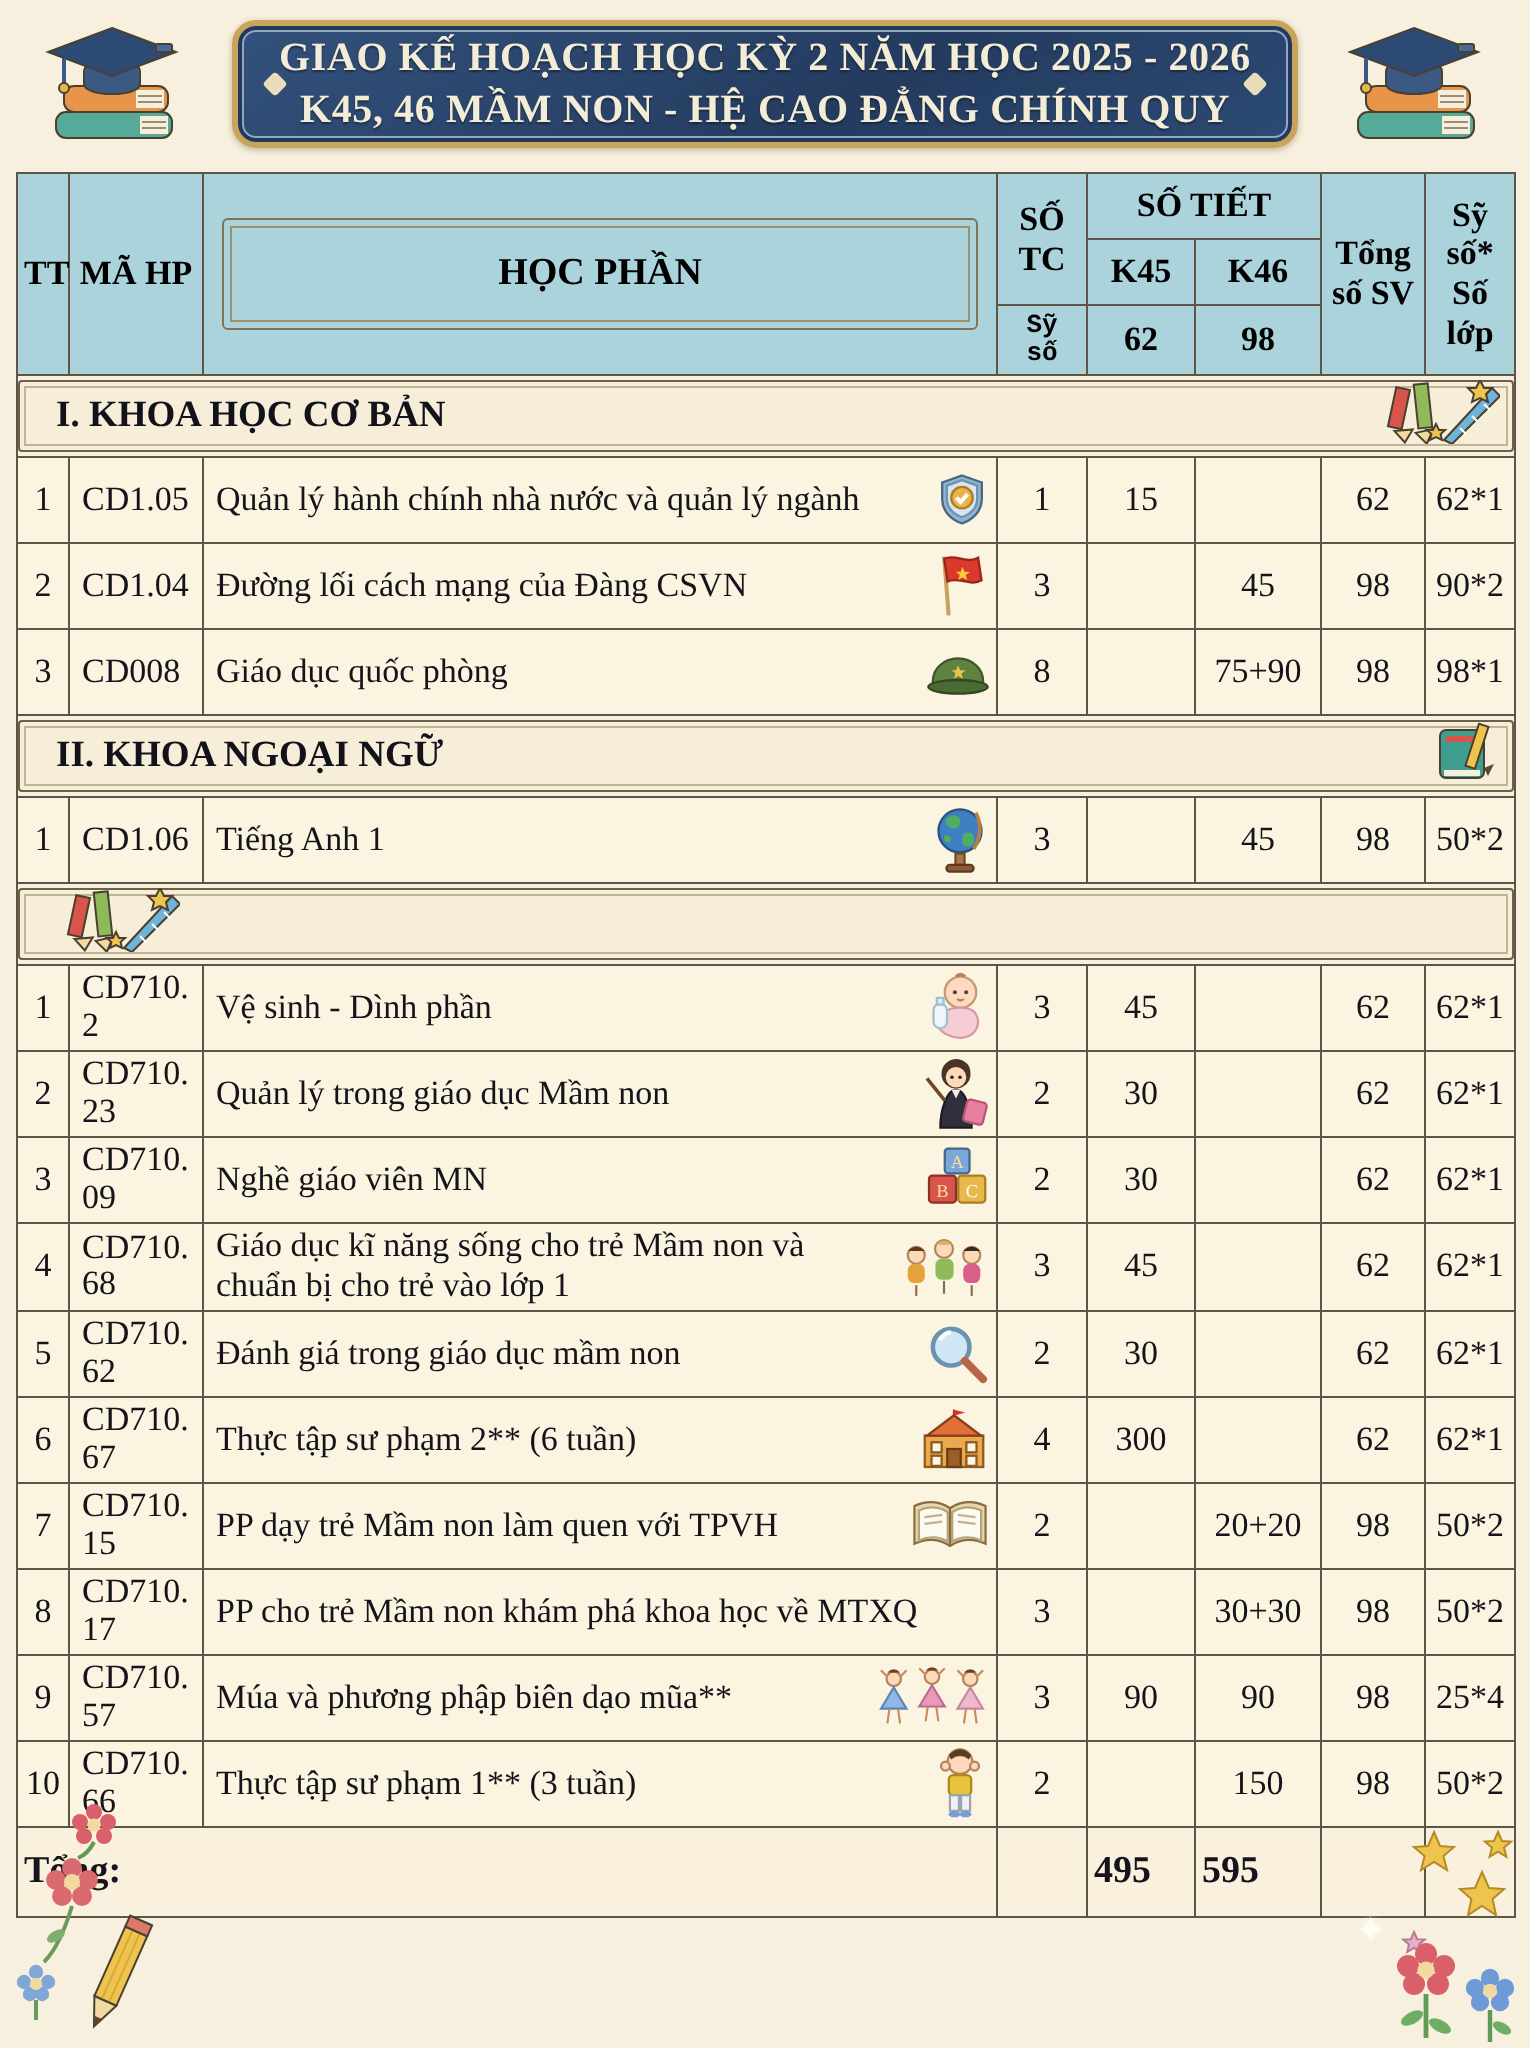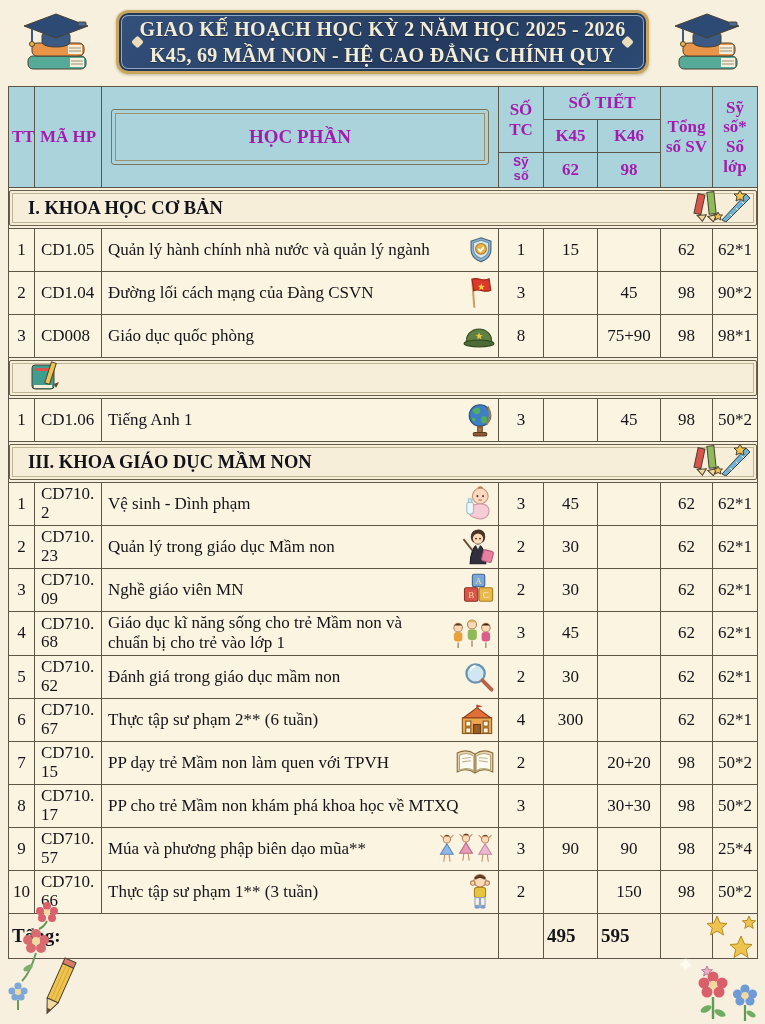--- a/index.html
+++ b/index.html
@@ -12,21 +12,21 @@
   .banner{flex:1;margin:0 16px;position:relative;background:linear-gradient(145deg,#33517c,#243b5f 60%,#2c4a74);
           border:3px solid #c9a45c;border-radius:12px;box-shadow:inset 0 0 0 2px #23395a, inset 0 0 0 3px #8fa6c4, 0 1px 3px rgba(90,70,30,.35);
           height:58px;display:flex;flex-direction:column;align-items:center;justify-content:center;}
   .banner .bl{color:#f3ecd6;font-weight:bold;font-size:20px;line-height:1.3;letter-spacing:.3px;white-space:nowrap;text-shadow:0 1px 1px rgba(0,0,0,.4);}
   .diamond{position:absolute;top:50%;width:9px;height:9px;background:#e9ddba;transform:translateY(-50%) rotate(45deg);border-radius:2px;}
   .diamond.dl{left:14px;} .diamond.dr{right:14px;}
 
   
   table{border-collapse:collapse;table-layout:fixed;width:749px;margin:4px 8px 0 8px;background:#fbf4e1;}
   th,td{border:1px solid #5d5646;padding:1px 3px;vertical-align:middle;}
-  thead th{background:#abd3dc;color:#a21caf;font-weight:bold;font-size:17px;text-align:center;line-height:1.15;}
+  thead th{background:#abd3dc;color:#000000;font-weight:bold;font-size:17px;text-align:center;line-height:1.15;}
   th.hp{font-size:19px;}
   .hp-frame{border:1px solid #7e7558;border-radius:3px;margin:4px 6px;padding:16px 4px;position:relative;box-shadow:0 0 0 3px rgba(126,117,88,0);outline:1px solid #9a916f;outline-offset:-5px;}
   .small-th{font-size:13px;line-height:1.05;font-family:Liberation Mono, monospace;}
   tbody td{font-size:17px;text-align:center;height:40px;}
   td.c-tt{text-align:center;}
   td.c-ma{text-align:left;padding-left:6px;word-break:break-all;line-height:1.1;}
   td.c-name{text-align:left;padding-left:6px;}
   .name-wrap{display:flex;align-items:center;justify-content:flex-start;gap:4px;}
   .name-wrap .nm{flex:1;line-height:1.2;}
   .name-wrap .ric{flex:none;display:flex;align-items:center;}
@@ -70,21 +70,21 @@
           <polygon points="38,4 70,16 38,28 6,16" fill="#2c4a74" stroke="#4a4030" stroke-width="1"></polygon>
           <line x1="14" y1="19" x2="14" y2="32" stroke="#3a5a84" stroke-width="2"></line>
           <circle cx="14" cy="34" r="2.5" fill="#e8b84b" stroke="#4a4030" stroke-width="1"></circle>
           <rect x="60" y="12" width="8" height="4" rx="1" fill="#4a6b99" stroke="#4a4030" stroke-width="1"></rect>
         </svg>
       </div>
     <div class="banner">
       <span class="diamond dl"></span>
       <span class="diamond dr"></span>
       <div class="bl">GIAO KẾ HOẠCH HỌC KỲ 2 NĂM HỌC 2025 - 2026</div>
-      <div class="bl">K45, 69 MẦM NON - HỆ CAO ĐẲNG CHÍNH QUY</div>
+      <div class="bl">K45, 46 MẦM NON - HỆ CAO ĐẲNG CHÍNH QUY</div>
     </div>
     <div class="side-icon">
         <svg width="78" height="64" viewBox="0 0 78 64">
           <rect x="10" y="46" width="58" height="13" rx="5" fill="#55ab97" stroke="#4a4030" stroke-width="1"></rect>
           <rect x="52" y="48" width="14" height="9" fill="#f5efdc"></rect>
           <line x1="53" y1="51" x2="65" y2="51" stroke="#9a8f74"></line>
           <line x1="53" y1="54" x2="65" y2="54" stroke="#9a8f74"></line>
           <rect x="14" y="33" width="52" height="13" rx="5" fill="#e8954a" stroke="#4a4030" stroke-width="1"></rect>
           <rect x="50" y="35" width="14" height="9" fill="#f5efdc"></rect>
           <line x1="51" y1="38" x2="63" y2="38" stroke="#9a8f74"></line>
@@ -213,20 +213,21 @@
           </td>
           <td class="">8</td>
           <td class=""></td>
           <td class="">75+90</td>
           <td class="">98</td>
           <td class="">98*1</td>
         </tr>
         <tr>
           <td colspan="8" class="section-cell">
             <div class="section-bar">
+              <span class="section-title">II. KHOA NGOẠI NGỮ</span>
               <span class="section-icons">
                 <span><svg width="34" height="32" viewBox="0 0 34 32">
                     <rect x="4" y="5" width="22" height="24" rx="3" fill="#3f9e8f" stroke="#4a4030" stroke-width="1"></rect>
                     <rect x="6" y="25" width="18" height="3" fill="#f5efdc"></rect>
                     <rect x="7" y="8" width="16" height="3" fill="#d9544a"></rect>
                     <rect x="20" y="2" width="5" height="22" fill="#eec44f" stroke="#4a4030" stroke-width="1" transform="rotate(18 22 13)"></rect>
                     <polygon points="26,24 31,22 28,28" fill="#5a4632"></polygon>
                   </svg></span>
               </span>
             </div>
@@ -253,21 +254,20 @@
           </td>
           <td class="">3</td>
           <td class=""></td>
           <td class="">45</td>
           <td class="">98</td>
           <td class="">50*2</td>
         </tr>
         <tr>
           <td colspan="8" class="section-cell">
             <div class="section-bar">
-              <span class="section-title">III. KHOA GIÁO DỤC MẦM NON</span>
               <span class="section-icons">
                 <span><svg width="62" height="32" viewBox="0 0 62 32">
                     <polygon points="34,30 58,4 62,8 38,32" fill="#6fb3d9" stroke="#4a4030" stroke-width="1"></polygon>
                     <line x1="42" y1="24" x2="45" y2="27" stroke="#fff"></line>
                     <line x1="48" y1="18" x2="51" y2="21" stroke="#fff"></line>
                     <line x1="54" y1="12" x2="57" y2="15" stroke="#fff"></line>
                     <rect x="8" y="4" width="7" height="20" fill="#d9544a" stroke="#4a4030" stroke-width="1" transform="rotate(12 11 14)"></rect>
                     <polygon points="9,26 18,24 15,31" fill="#f2d9a0" stroke="#4a4030" stroke-width="1" transform="rotate(8 13 27)"></polygon>
                     <rect x="20" y="2" width="7" height="22" fill="#8fba5a" stroke="#4a4030" stroke-width="1" transform="rotate(-6 23 13)"></rect>
                     <polygon points="20,26 29,25 25,32" fill="#f2d9a0" stroke="#4a4030" stroke-width="1" transform="rotate(-6 24 28)"></polygon>
@@ -276,21 +276,21 @@
                   </svg></span>
               </span>
             </div>
           </td>
         </tr>
         <tr>
           <td class="c-tt">1</td>
           <td class="c-ma">CD710.2</td>
           <td class="c-name">
             <div class="name-wrap">
-              <span class="nm">Vệ sinh - Dình phạm</span>
+              <span class="nm">Vệ sinh - Dình phần</span>
               <span class="ric">
                 <svg width="34" height="36" viewBox="0 0 30 32">
                   <circle cx="17" cy="9" r="7" fill="#fcd9c0" stroke="#c89878"></circle>
                   <path d="M15 2q2-2 4 0" fill="none" stroke="#b5825a" stroke-width="1.4"></path>
                   <circle cx="14.5" cy="9" r=".9" fill="#55402e"></circle>
                   <circle cx="19.5" cy="9" r=".9" fill="#55402e"></circle>
                   <path d="M15.5 12q1.5 1.3 3 0" stroke="#b5825a" fill="none"></path>
                   <path d="M10 18c3-3 12-3 14 1s0 9-5 10-12-2-12-6c0-2 1-4 3-5z" fill="#f6cdd4" stroke="#d39aa5"></path>
                   <rect x="5" y="14" width="6" height="11" rx="3" fill="#eef6fa" stroke="#9fc0cf"></rect>
                   <rect x="6.5" y="11.5" width="3" height="3" fill="#d8ecf4" stroke="#9fc0cf"></rect>

